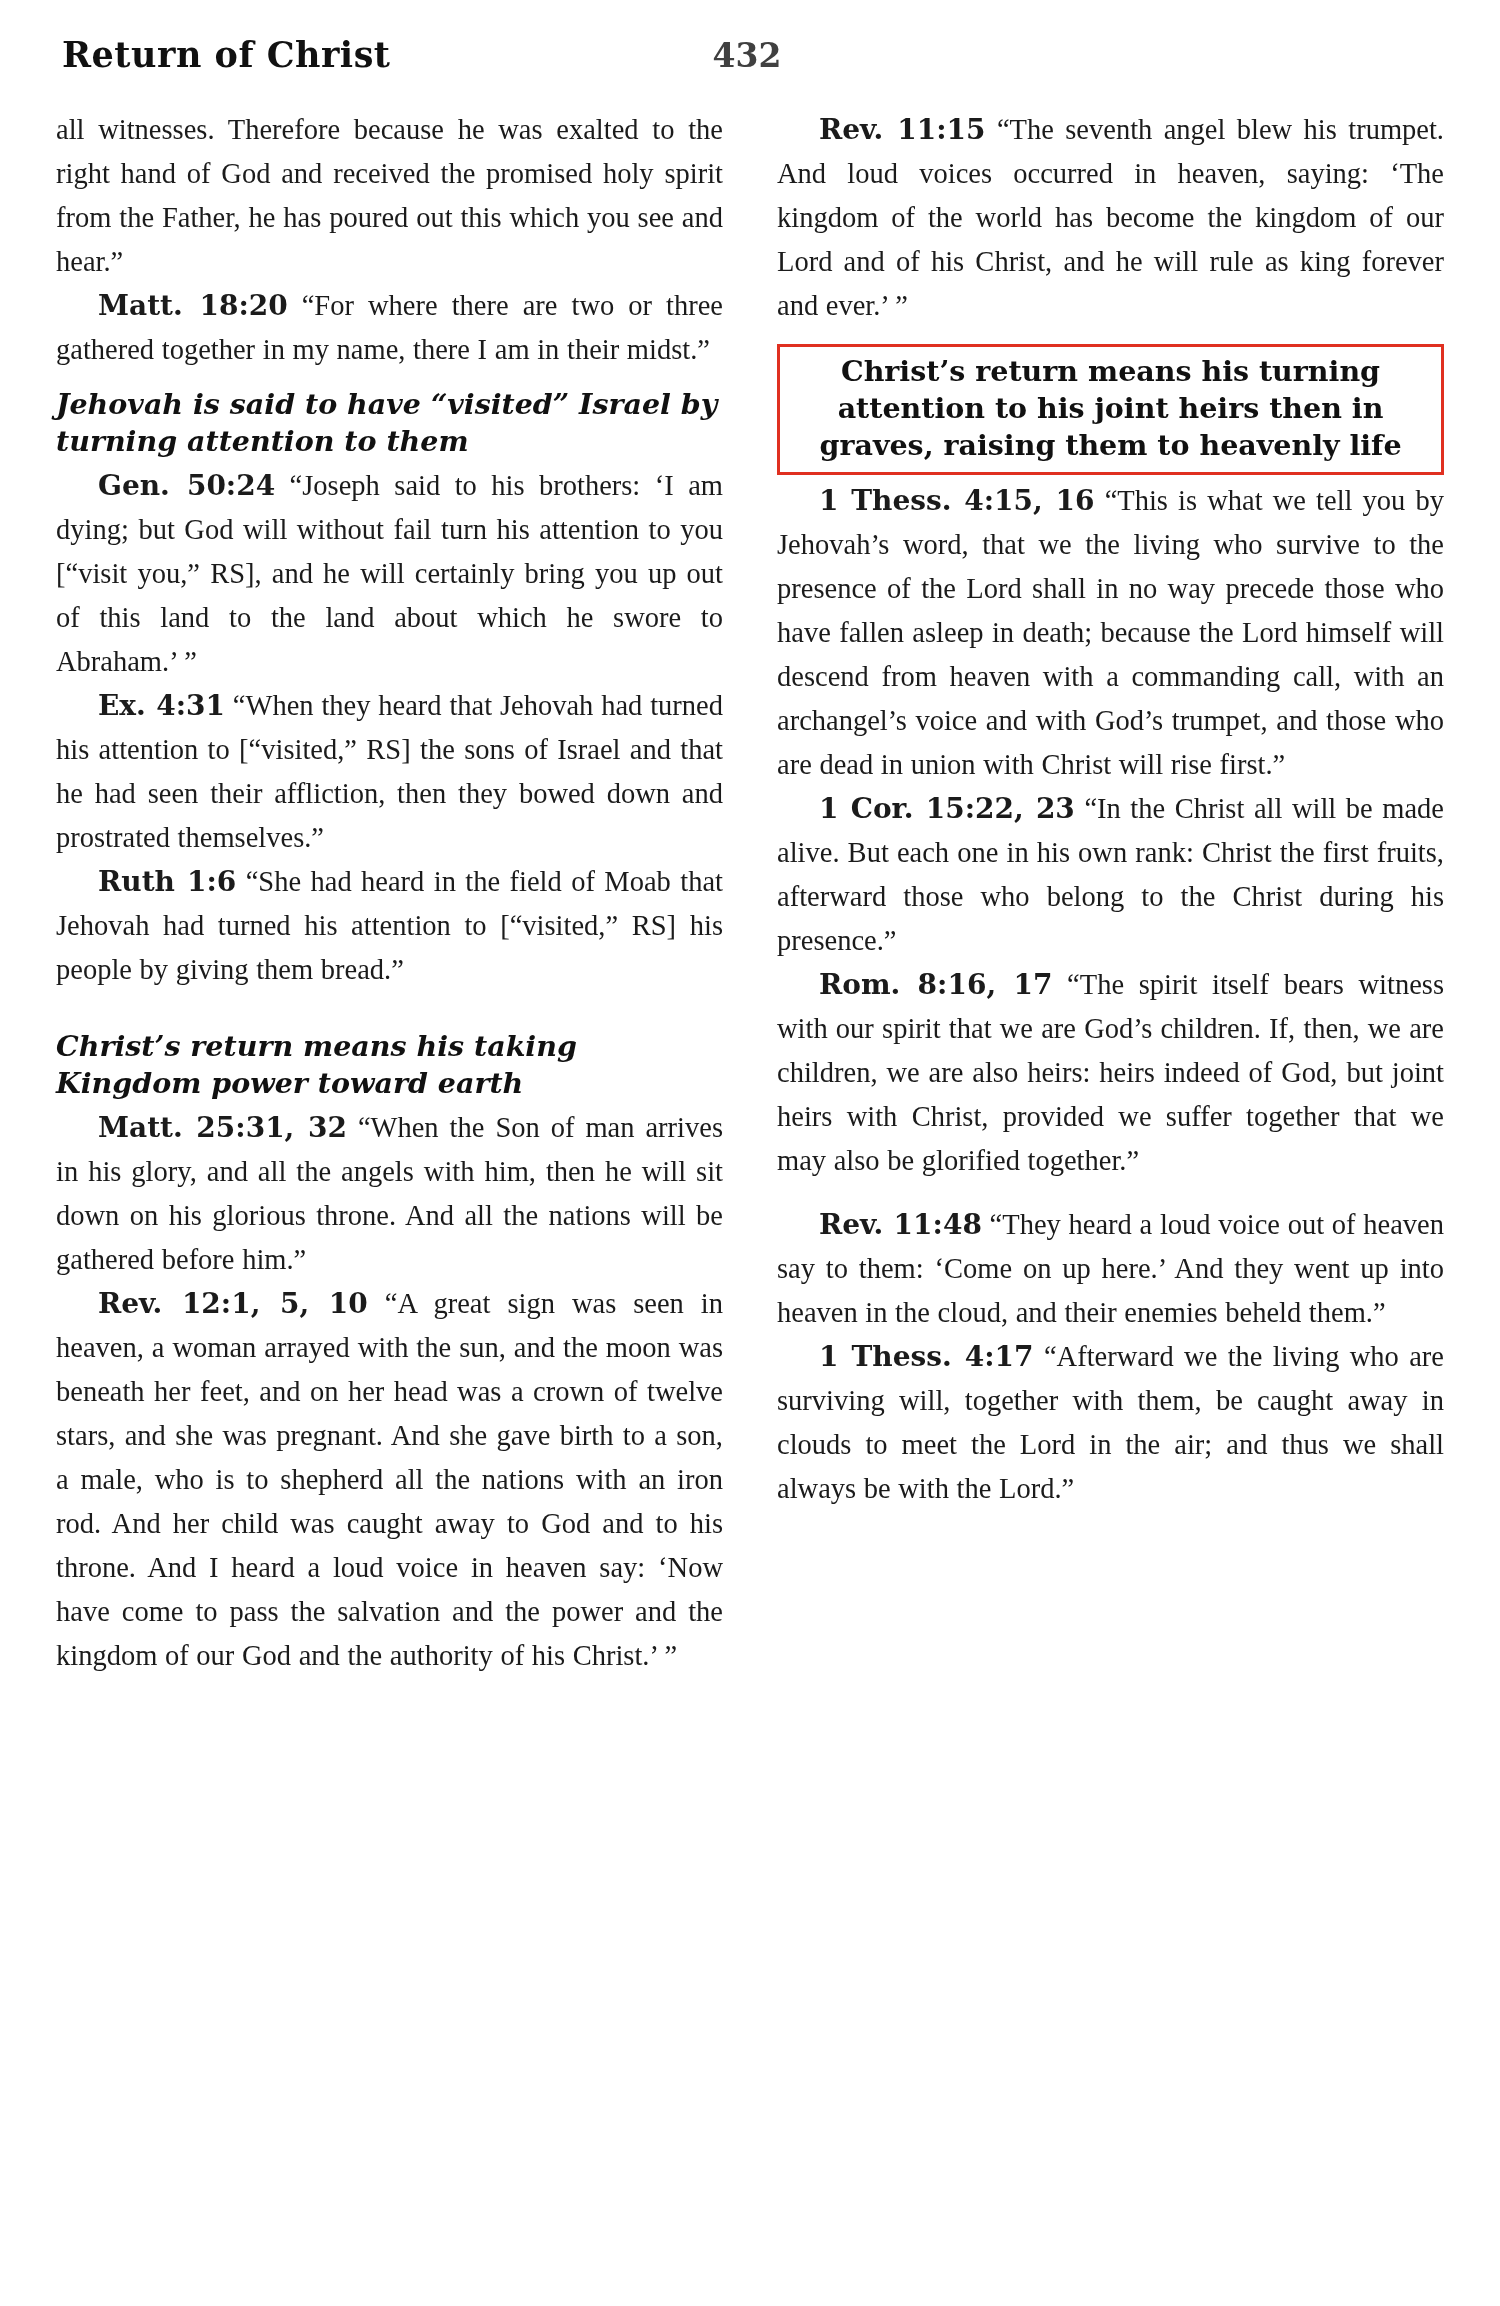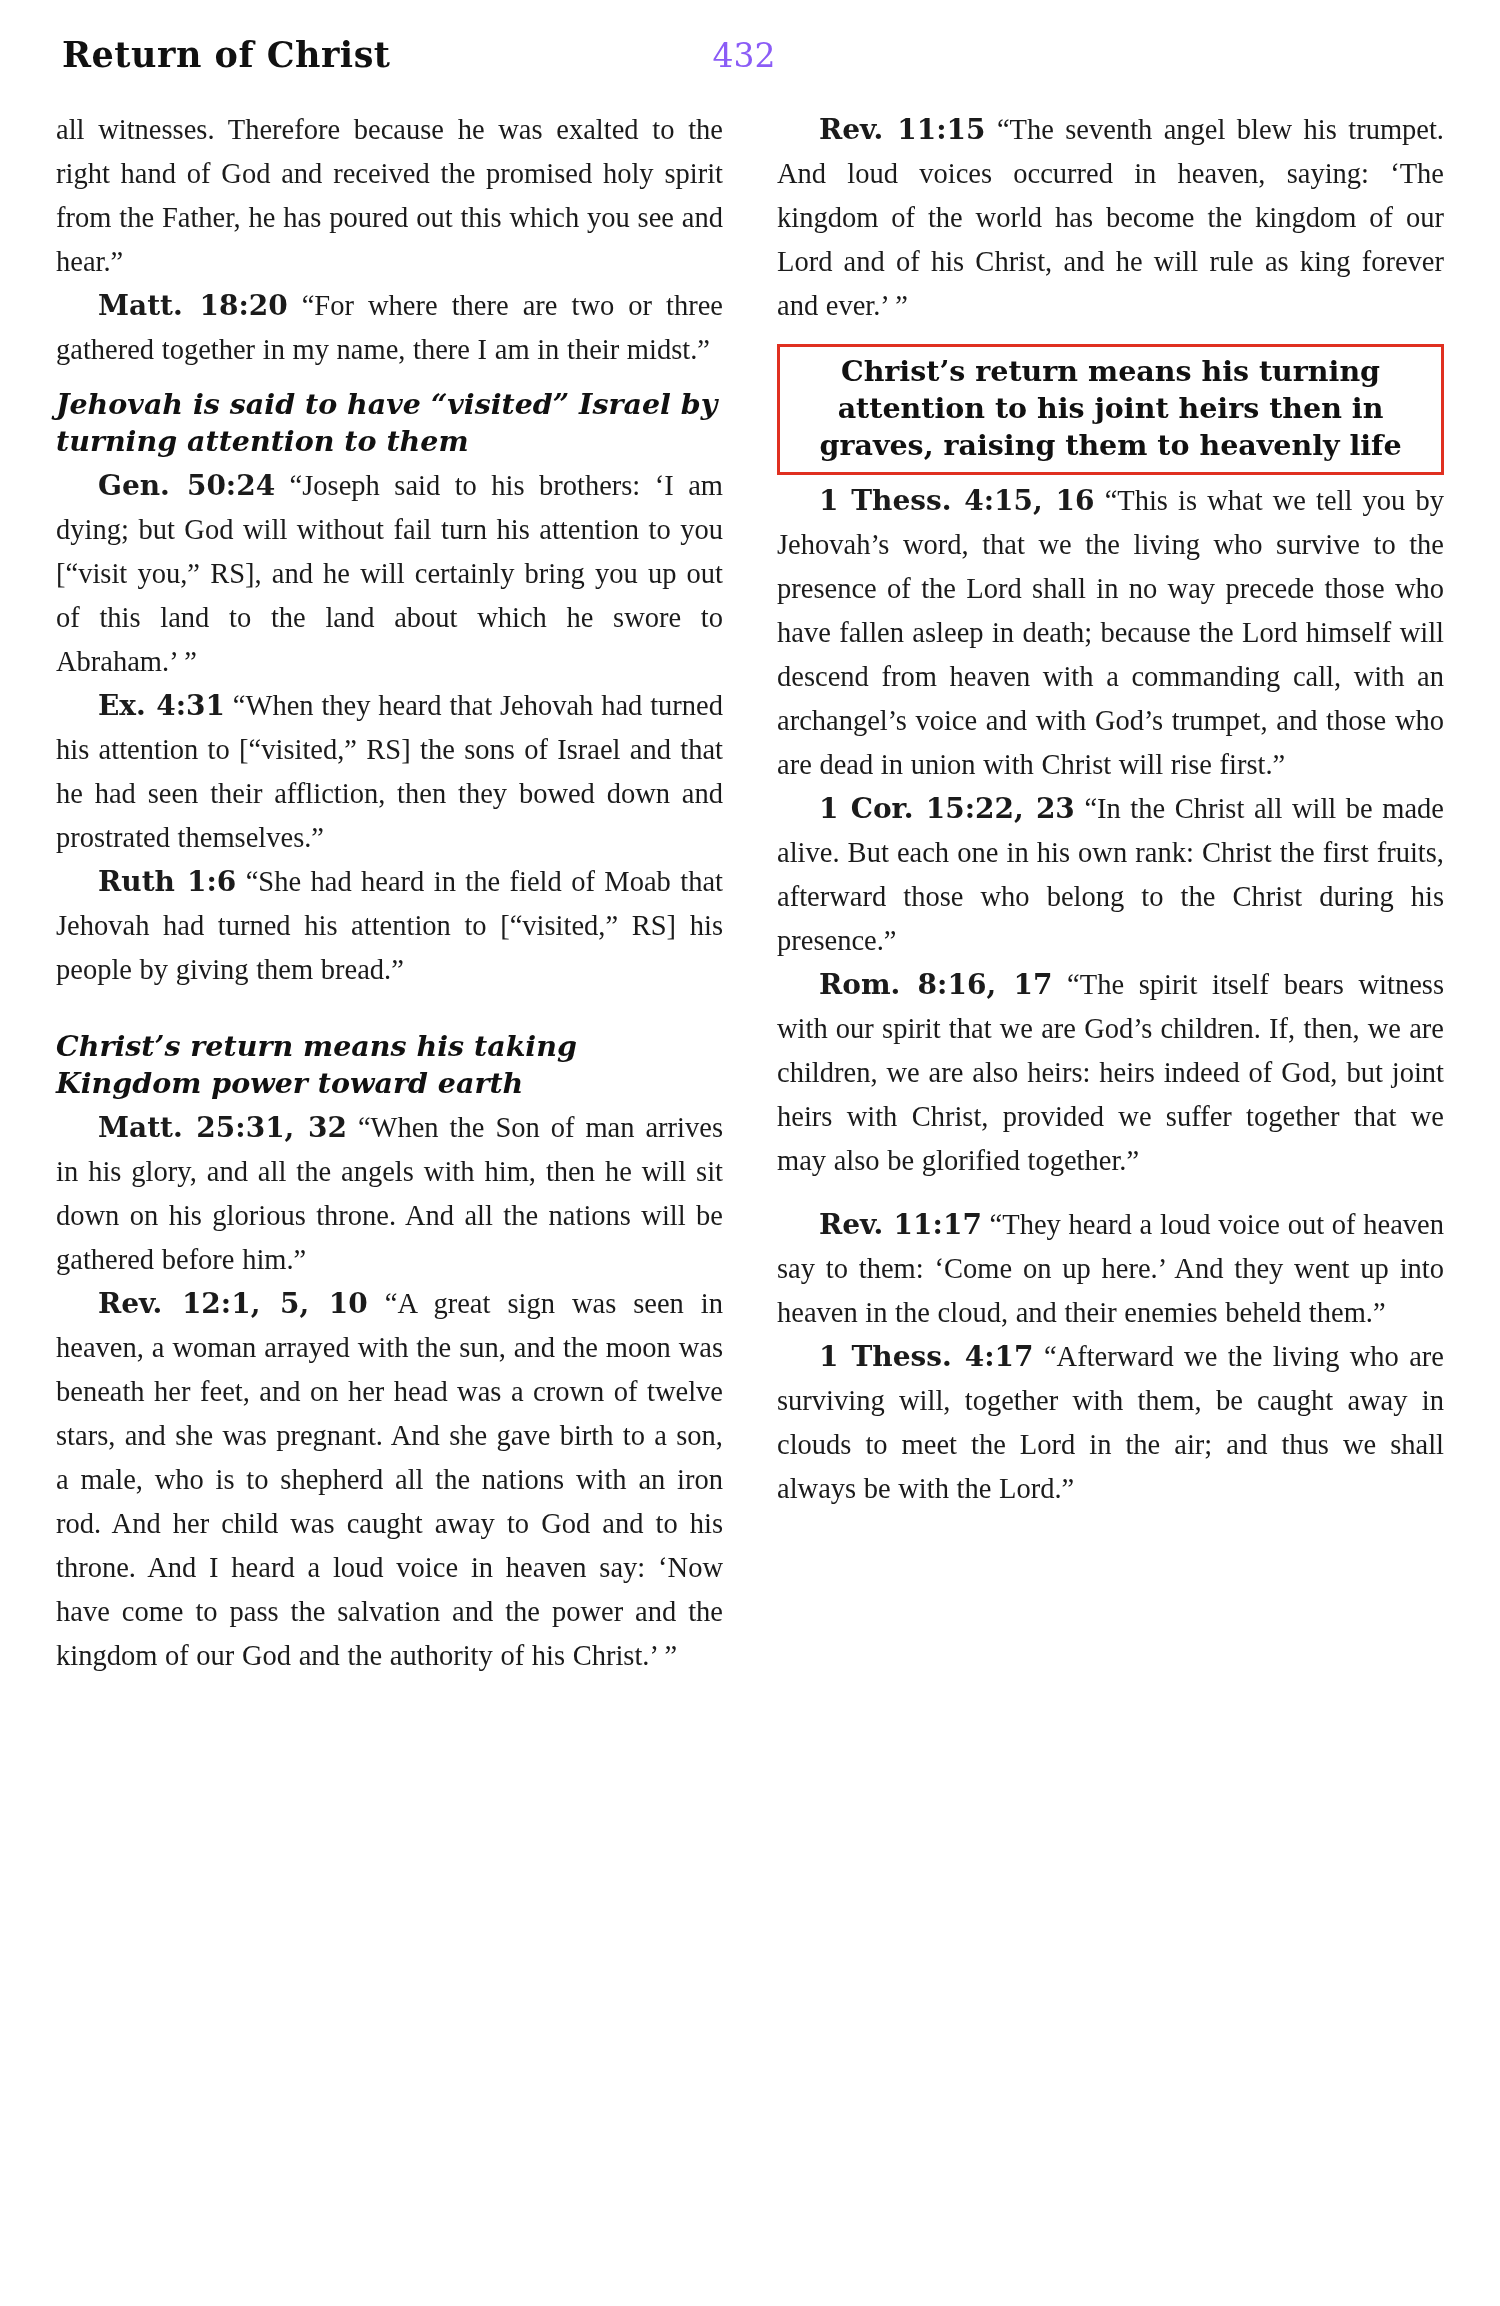--- a/index.html
+++ b/index.html
@@ -30,23 +30,23 @@
   .header-title {
     font-family: "DejaVu Serif", serif;
     font-weight: bold;
     font-size: 35px;
     letter-spacing: 0.5px;
     color: #111;
     white-space: nowrap;
   }
   .header-page-number {
     font-family: "DejaVu Serif", serif;
-    font-weight: normal;
+    font-weight: bold;
     font-size: 33px;
-    color: #8b5cf6;
+    color: #404040;
     margin-left: 322px;
   }
   .columns {
     display: flex;
     gap: 54px;
     align-items: flex-start;
   }
   .col {
     width: 668px;
   }
@@ -143,21 +143,21 @@
 
       <p class="body indent"><span class="vref">1 Thess. 4:15, 16</span><span> “This is what we tell you by Jehovah’s word, that we the living who survive to the presence of the Lord shall in no way precede those who have fallen asleep in death; because the Lord himself will descend from heaven with a commanding call, with an archangel’s voice and with God’s trumpet, and those who are dead in union with Christ will rise first.”</span></p>
 
       <p class="body indent"><span class="vref">1 Cor. 15:22, 23</span><span> “In the Christ all will be made alive. But each one in his own rank: Christ the first fruits, afterward those who belong to the Christ during his presence.”</span></p>
 
       <p class="body indent"><span class="vref">Rom. 8:16, 17</span><span> “The spirit itself bears witness with our spirit that we are God’s children. If, then, we are children, we are also heirs: heirs indeed of God, but joint heirs with Christ, provided we suffer together that we may also be glorified together.”</span></p>
 
       <div class="gap"></div>
 
 
-      <p class="body indent"><span class="vref">Rev. 11:17</span><span> “They heard a loud voice out of heaven say to them: ‘Come on up here.’ And they went up into heaven in the cloud, and their enemies beheld them.”</span></p>
+      <p class="body indent"><span class="vref">Rev. 11:48</span><span> “They heard a loud voice out of heaven say to them: ‘Come on up here.’ And they went up into heaven in the cloud, and their enemies beheld them.”</span></p>
 
       <p class="body indent"><span class="vref">1 Thess. 4:17</span><span> “Afterward we the living who are surviving will, together with them, be caught away in clouds to meet the Lord in the air; and thus we shall always be with the Lord.”</span></p>
 
 
     </div>
 
   </div>
 </div>
 
 </body></html>

